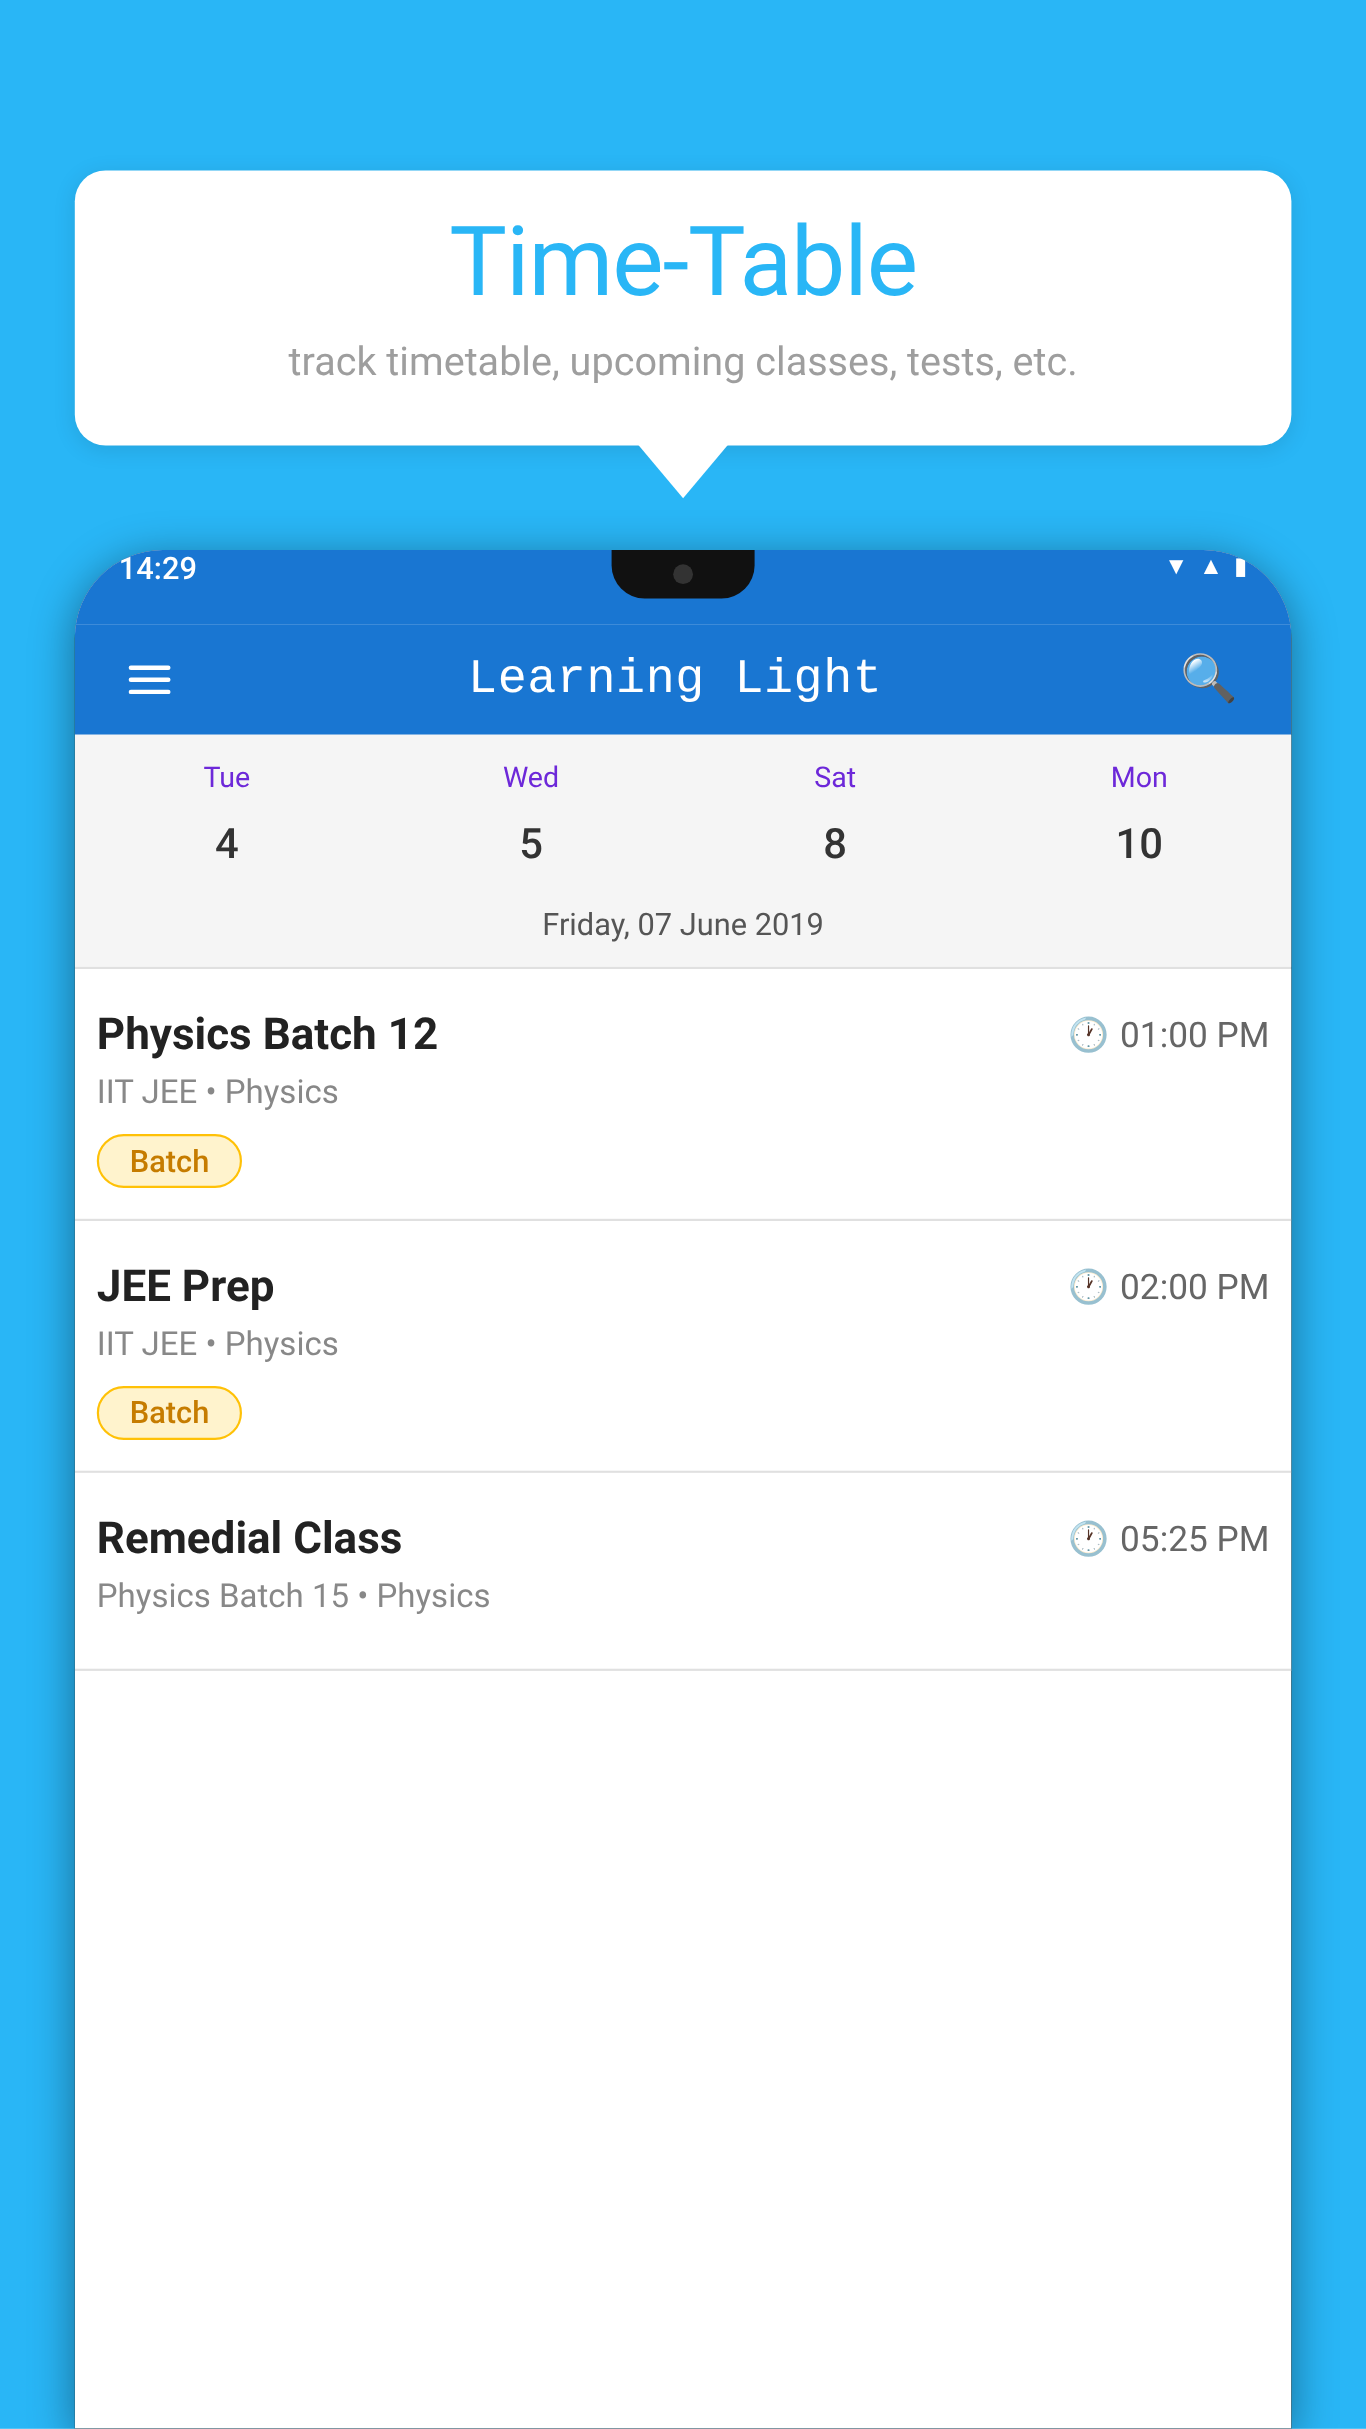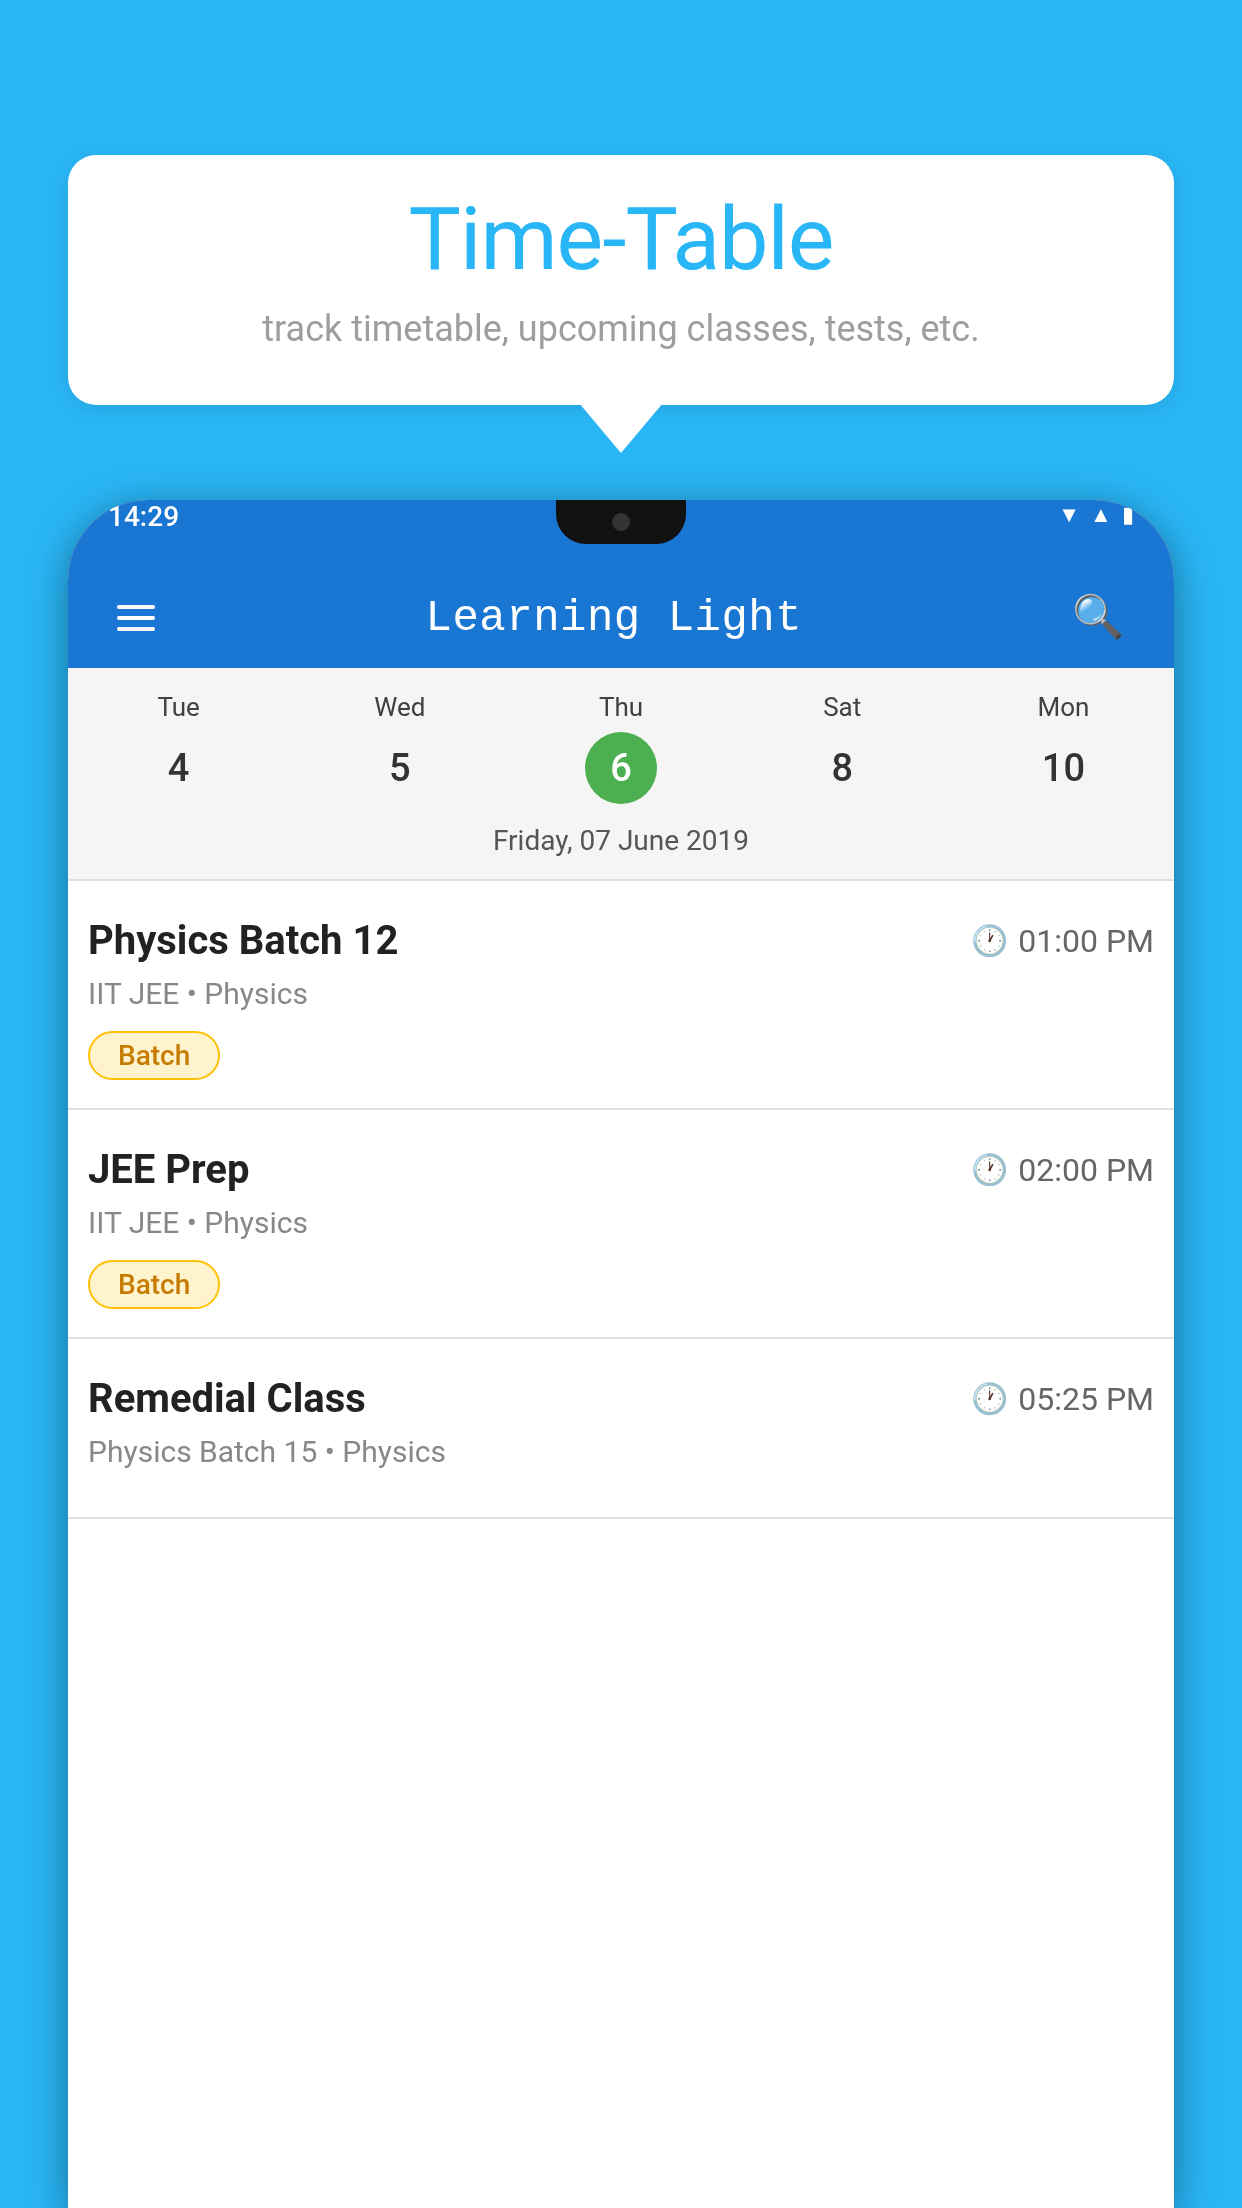--- a/index.html
+++ b/index.html
@@ -170,21 +170,21 @@
     .calendar-day-col {
       flex: 1;
       display: flex;
       flex-direction: column;
       align-items: center;
       gap: 10px;
     }
 
     .day-name {
       font-size: 26px;
-      color: #404040;
+      color: #6d28d9;
       font-weight: 400;
     }
 
     .day-number {
       font-size: 38px;
       color: #333;
       font-weight: 500;
       width: 72px;
       height: 72px;
       display: flex;
@@ -319,24 +319,20 @@
 
     <div class="calendar-container">
       <div class="calendar-days-row" id="calendar-days-row">
       <div class="calendar-day-col">
             <div class="day-name">Tue</div>
             <div class="day-number">4</div>
           </div>
           <div class="calendar-day-col">
             <div class="day-name">Wed</div>
             <div class="day-number">5</div>
-          </div>
-          <div class="calendar-day-col">
-            <div class="day-name">Thu</div>
-            <div class="day-number today">6</div>
           </div>
           <div class="calendar-day-col">
             <div class="day-name">Sat</div>
             <div class="day-number">8</div>
           </div>
           <div class="calendar-day-col">
             <div class="day-name">Mon</div>
             <div class="day-number">10</div>
           </div>
         </div>

